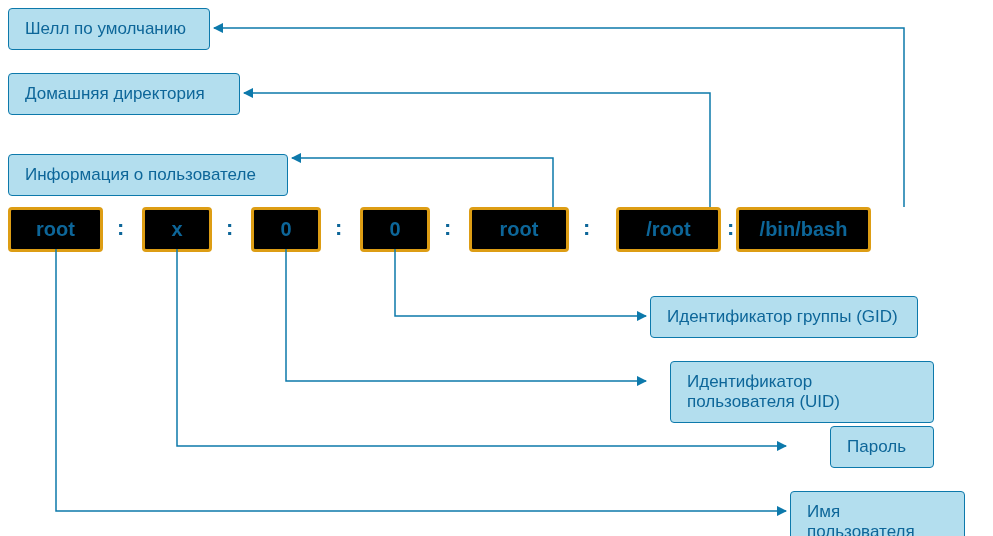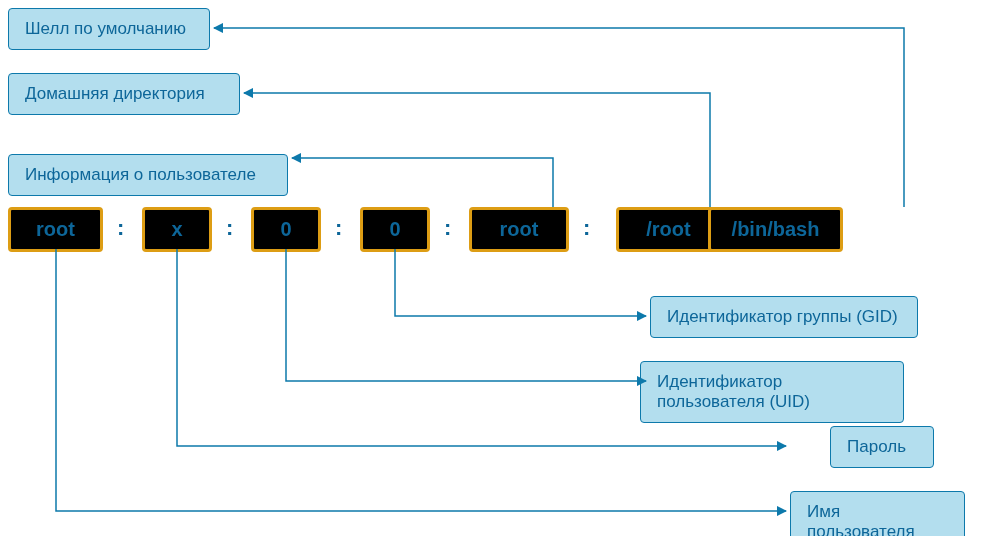--- a/index.html
+++ b/index.html
@@ -54,37 +54,37 @@
   }
 </style>
 </head>
 <body>
 
 <div class="label-box" style="left:8px;  top:8px;   width:202px;">Шелл по умолчанию</div>
 <div class="label-box" style="left:8px;  top:73px;  width:232px;">Домашняя директория</div>
 <div class="label-box" style="left:8px;  top:154px; width:280px;">Информация о пользователе</div>
 
 <div class="label-box" style="left:650px; top:296px; width:268px;">Идентификатор группы (GID)</div>
-<div class="label-box" style="left:640px; top:361px; width:264px;">Идентификатор пользователя (UID)</div>
+<div class="label-box" style="left:670px; top:361px; width:264px;">Идентификатор пользователя (UID)</div>
 <div class="label-box" style="left:790px; top:426px; width:104px;margin-left:40px;">Пароль</div>
 <div class="label-box" style="left:790px; top:491px; width:175px;">Имя пользователя</div>
 
 <div class="field-box" style="left:8px;   top:207px; width:95px;">root</div>
 <div class="sep" style="left:117px; top:215px;">:</div>
 <div class="field-box" style="left:142px; top:207px; width:70px;">x</div>
 <div class="sep" style="left:226px; top:215px;">:</div>
 <div class="field-box" style="left:251px; top:207px; width:70px;">0</div>
 <div class="sep" style="left:335px; top:215px;">:</div>
 <div class="field-box" style="left:360px; top:207px; width:70px;">0</div>
 <div class="sep" style="left:444px; top:215px;">:</div>
 <div class="field-box" style="left:469px; top:207px; width:100px;">root</div>
 <div class="sep" style="left:583px; top:215px;">:</div>
 <div class="field-box" style="left:608px; top:207px; width:105px;margin-left:8px;">/root</div>
 <div class="sep" style="left:727px; top:215px;">:</div>
-<div class="field-box" style="left:708px; top:207px; width:135px;">/bin/bash</div>
+<div class="field-box" style="left:736px; top:207px; width:135px;">/bin/bash</div>
 
 <svg class="connectors">
   <defs>
     <marker id="arrow" viewBox="0 0 10 10" refX="9" refY="5" markerWidth="7" markerHeight="7" orient="auto-start-reverse">
       <path d="M 0 0 L 10 5 L 0 10 z" fill="#0d79ab"></path>
     </marker>
   </defs>
 
   <path class="connector" d="M 904 207 L 904 28 L 214 28" marker-end="url(#arrow)"></path>
 

